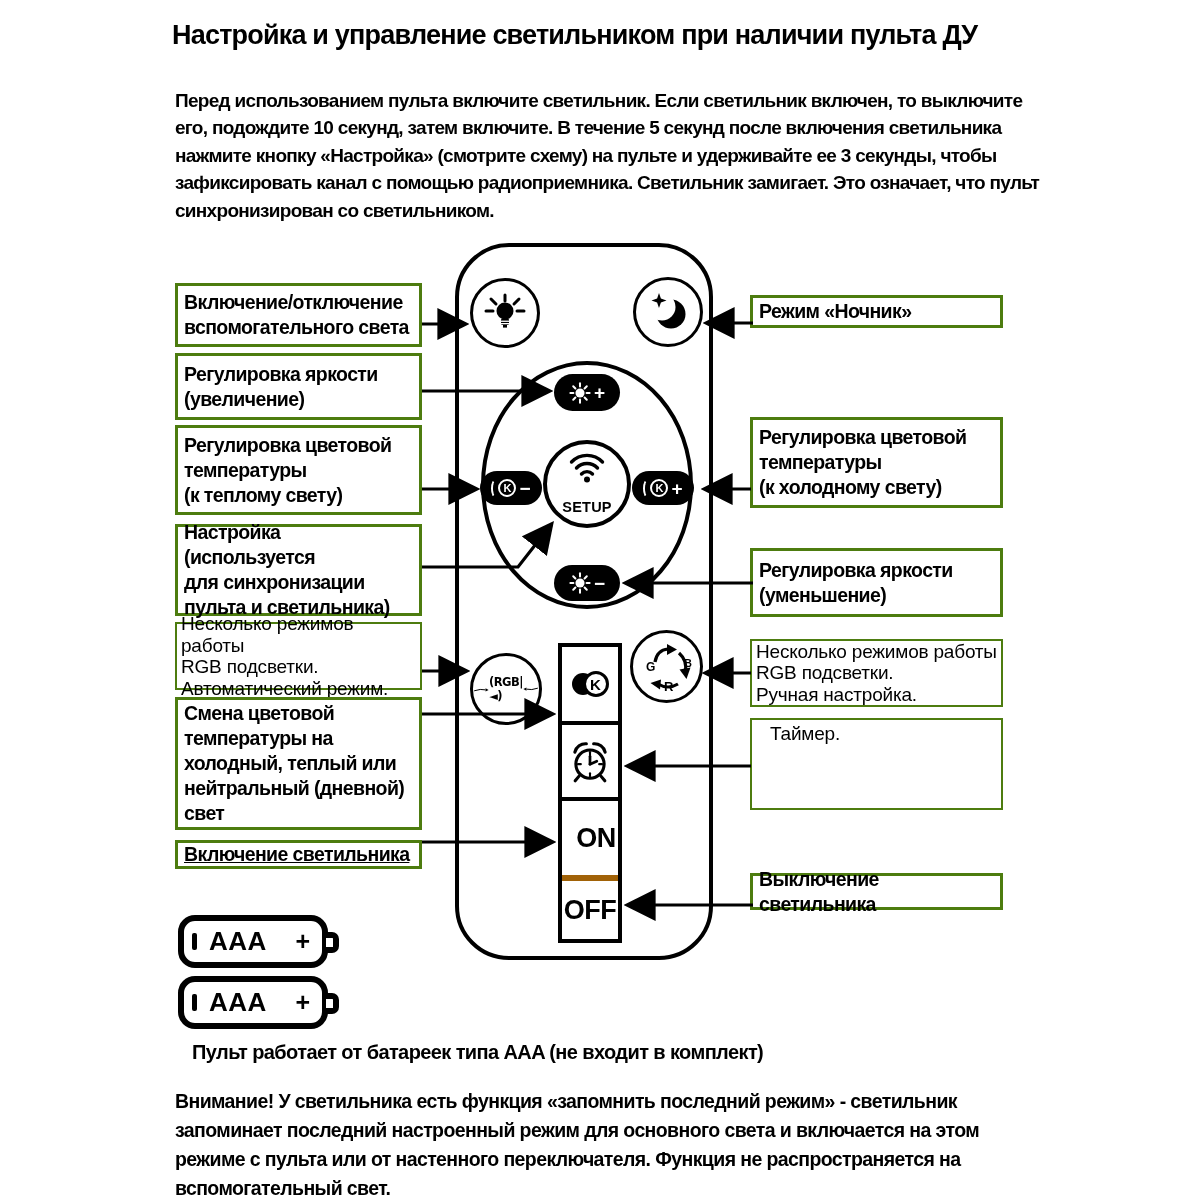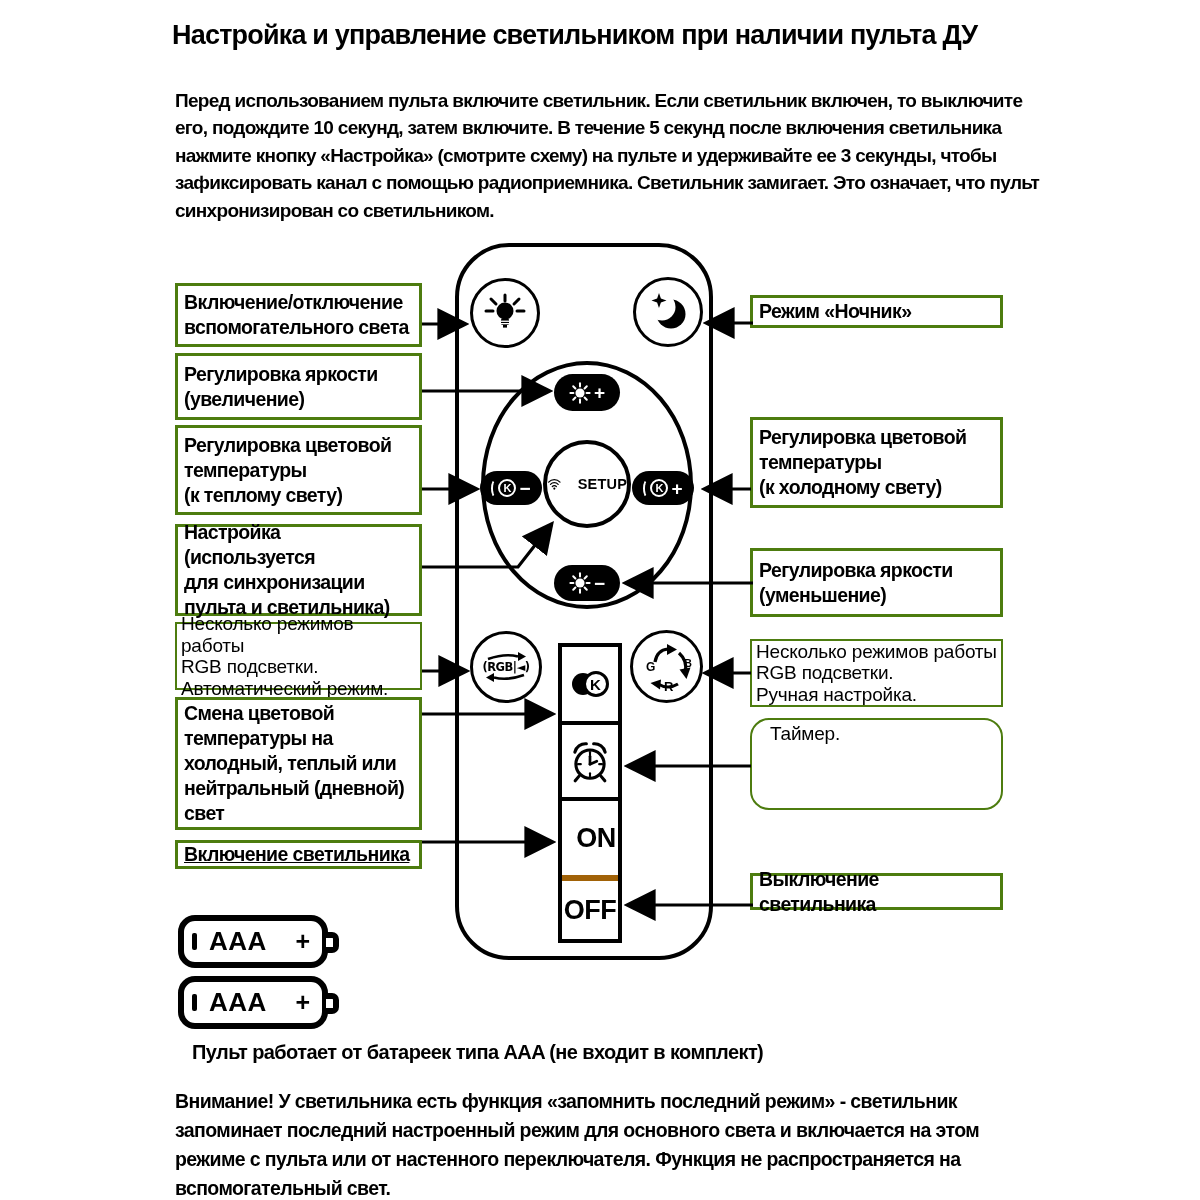--- a/index.html
+++ b/index.html
@@ -34,33 +34,33 @@
   #l4 { top:524px; height:92px; }
   #l5 { top:622px; height:68px; }
   #l6 { top:697px; height:133px; }
   #l7 { top:840px; height:29px;text-decoration:underline; }
   
   .cr { left:750px; width:253px; }
   #r1 { top:295px; height:33px; }
   #r2 { top:417px; height:91px; }
   #r3 { top:548px; height:69px; }
   #r4 { top:639px; height:68px; }
-  #r5 { top:718px; height:92px; padding-left:18px; padding-top:3px;border-radius:19px; }
+  #r5 { top:718px; height:92px; padding-left:18px; padding-top:3px; }
   #r6 { top:873px; height:37px; }
 
   
   #remote-body { left:455px; top:243px; width:258px; height:717px; border:4px solid #000; border-radius:54px; background:#fff; }
   .circle-btn { position:absolute; background:#fff; border:3.5px solid #000; border-radius:50%;
                 display:flex; align-items:center; justify-content:center; }
   #aux-light-btn { left:470px; top:278px; width:70px; height:70px; }
   #night-btn     { left:633px; top:277px; width:70px; height:70px; }
   #dial-ring     { position:absolute; left:481px; top:361px; width:212px; height:248px; border:4px solid #000; border-radius:50%; background:#fff; }
-  #setup-btn     { left:543px; top:440px; width:88px; height:88px; border-width:4px; gap:16px; }
+  #setup-btn     { left:543px; top:440px; width:88px; height:88px; border-width:4px; flex-direction:column; gap:16px; }
   #setup-label   { font-weight:bold; font-size:14.5px; letter-spacing:0.2px; margin-top:-1px; }
-  #rgb-auto-btn  { left:470px; top:631px; width:72px; height:72px; flex-direction:column; }
+  #rgb-auto-btn  { left:470px; top:653px; width:72px; height:72px; flex-direction:row; }
   #rgb-manual-btn{ left:630px; top:630px; width:73px; height:73px; }
 
   .pill { position:absolute; background:#000; border-radius:19px; color:#fff;
           display:flex; align-items:center; justify-content:center; gap:3px; }
   #b-plus  { left:554px; top:374px; width:66px; height:37px; }
   #b-minus { left:554px; top:565px; width:66px; height:36px; }
   #k-minus { left:480px; top:471px; width:62px; height:34px; }
   #k-plus  { left:632px; top:471px; width:62px; height:34px; }
   .psign { font-weight:bold; font-size:19px; line-height:1; color:#fff; }
   .karc  { width:9px; height:19px; border:2.5px solid transparent; border-left:2.5px solid #fff; border-radius:50%; margin-right:-5px; }

